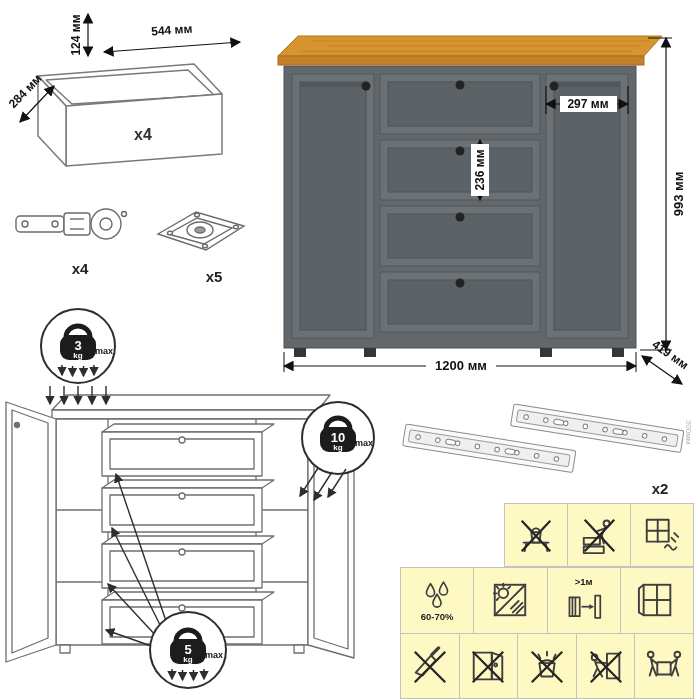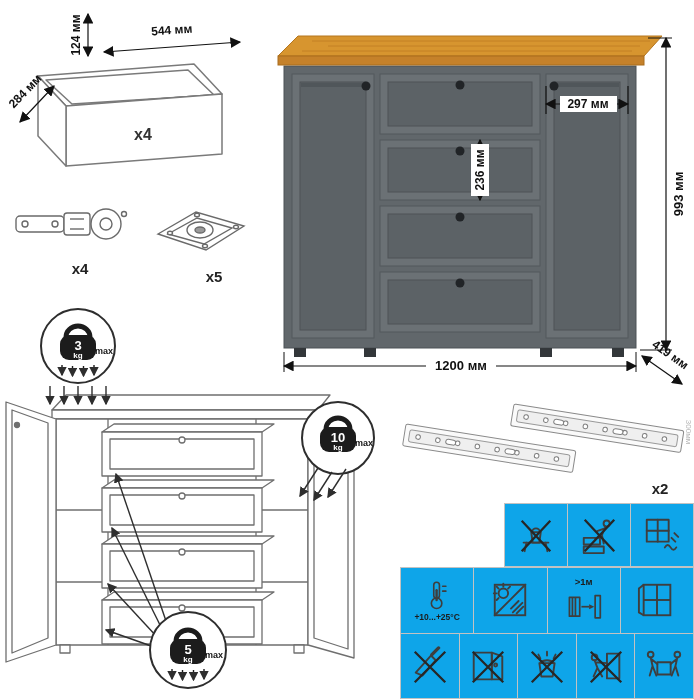--- a/index.html
+++ b/index.html
@@ -12,21 +12,21 @@
   text.dim13{ font:bold 13px "Liberation Sans", sans-serif; fill:#101010; text-anchor:middle; }
   text.cnt  { font:bold 15px "Liberation Sans", sans-serif; fill:#222; text-anchor:middle; }
   text.cnt16{ font:bold 16px "Liberation Sans", sans-serif; fill:#333; text-anchor:middle; }
   text.wv { font:bold 13px "Liberation Sans", sans-serif; fill:#fff; text-anchor:middle; }
   text.wu { font:bold 8px  "Liberation Sans", sans-serif; fill:#fff; text-anchor:middle; }
   text.wm { font:bold 9px  "Liberation Sans", sans-serif; fill:#141414; text-anchor:middle; }
   .gridwrap { border-left:1px solid #c2c2c2; border-top:1px solid #c2c2c2; display:flex; flex-direction:column; }
   .grow { display:flex; }
   .cell { flex:1; border-right:1px solid #c2c2c2; border-bottom:1px solid #c2c2c2;
           display:flex; flex-direction:column; align-items:center; justify-content:center;
-          background:#0ea5e9; overflow:hidden; }
+          background:#fef9c3; overflow:hidden; }
   .cap { font-size:9.5px; font-weight:bold; color:#1c1c1c; line-height:1.1; white-space:nowrap; }
 </style>
 </head>
 <body>
 
 <div id="canvas">
 
   <div class="sec" style="left:8px; top:4px; width:250px; height:182px;">
     <svg width="250" height="182" viewBox="0 0 250 182">
       <defs>
@@ -355,29 +355,27 @@
         </svg>
         <span class="cap"></span>
       </div>
     </div>
   </div>
 
   <div class="sec gridwrap" style="left:400px; top:567px; width:294px; height:132px;">
     <div class="grow" style="flex:1;">
       <div class="cell">
         <svg width="34" height="34" viewBox="0 0 42 42">
-          <g stroke="#3e3e3e" stroke-width="2" fill="none" stroke-linecap="round">
-            <rect x="17" y="4" width="7" height="20" rx="3.5"></rect>
-            <circle cx="20.5" cy="30" r="6.5"></circle>
-            <line x1="20.5" y1="14" x2="20.5" y2="26" stroke-width="3"></line>
-            <line x1="28" y1="9" x2="32" y2="9"></line>
-            <line x1="28" y1="15" x2="32" y2="15"></line>
-          </g>
-        </svg>
-        <span class="cap" style="font-size:8.5px;">+10...+25°C</span>
+          <g stroke="#3e3e3e" stroke-width="2" fill="none" stroke-linejoin="round">
+            <path d="M13,7 C10,12 8,15 8,18 a5,5 0 0 0 10,0 C18,15 16,12 13,7 Z"></path>
+            <path d="M29,5 C26,10 24,13 24,16 a5,5 0 0 0 10,0 C34,13 32,10 29,5 Z"></path>
+            <path d="M21,20 C18,25 16,28 16,31 a5,5 0 0 0 10,0 C26,28 24,25 21,20 Z"></path>
+          </g>
+        </svg>
+        <span class="cap">60-70%</span>
       </div>
       <div class="cell">
         <svg width="40" height="40" viewBox="0 0 42 42">
           <g stroke="#3e3e3e" stroke-width="2" fill="none" stroke-linecap="round">
             <rect x="5" y="5" width="32" height="32"></rect>
             <line x1="5" y1="37" x2="37" y2="5"></line>
             <circle cx="14" cy="14" r="5"></circle>
             <path d="M14,4 v3 M4,14 h3 M7,7 l2,2 M21,7 l-2,2 M7,21 l2,-2"></path>
             <path d="M24,34 l10,-10 M28,35 l7,-7 M22,30 l8,-8"></path>
           </g>

